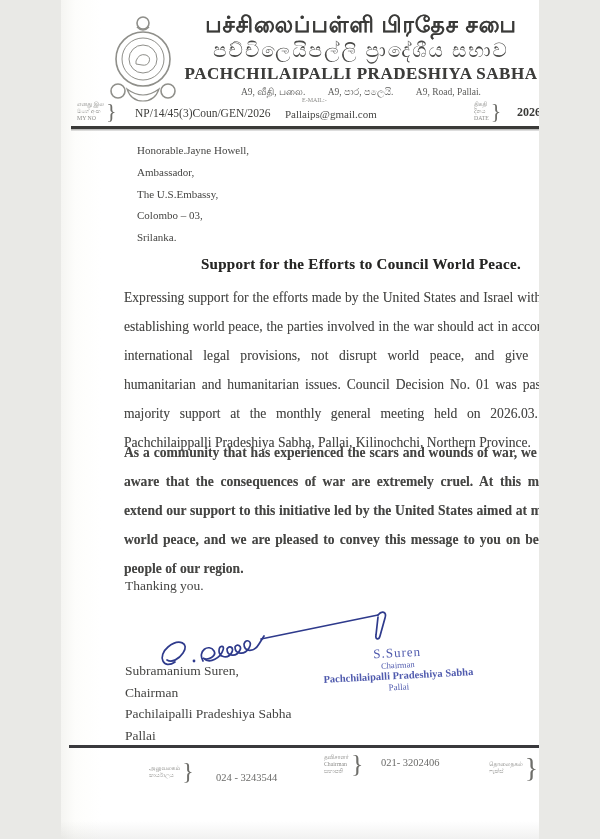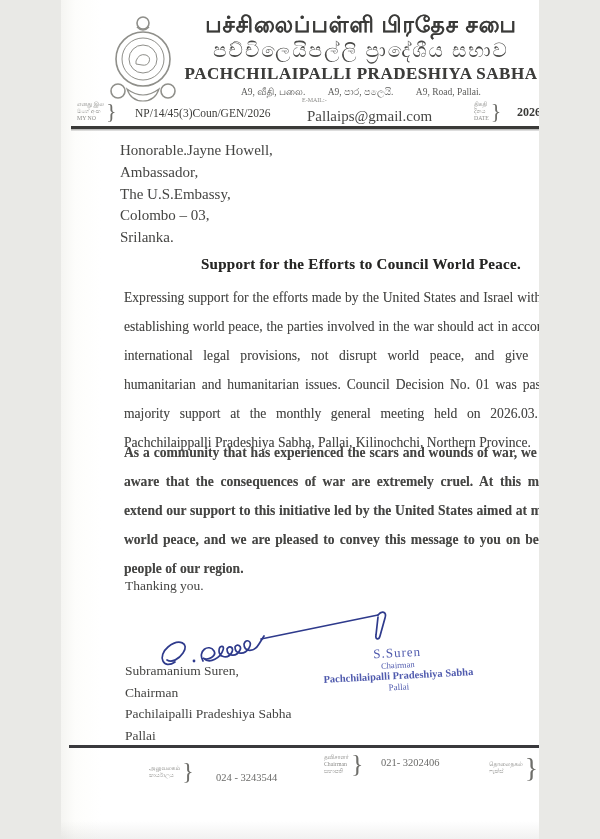--- a/index.html
+++ b/index.html
@@ -21,26 +21,26 @@
   .t-sinhala{font-size:20px;color:#4a4a48;letter-spacing:2px;line-height:25px;}
   .t-english{font-size:17px;font-weight:bold;color:#3c3c3a;letter-spacing:.5px;line-height:22px;text-shadow:0 0 .4px rgba(0,0,0,.3);}
   .t-address{font-size:9.5px;color:#5a5a58;line-height:14px;}
   .t-address span{margin:0 10px;}
 
   .micro{font-size:5.8px;line-height:7px;color:#8b8b88;text-align:left;}
   .brace{font-family:"Liberation Serif",serif;font-weight:300;color:#6e6e6a;}
   .labelblock{position:absolute;display:flex;align-items:center;gap:2px;}
   .refno{position:absolute;left:74px;top:107px;font-size:11.5px;color:#3c3c3a;}
   .email-label{position:absolute;left:241px;top:97px;font-size:6px;color:#8b8b88;}
-  .email-val{position:absolute;left:246px;top:108px;font-size:15px;color:#474745;}
+  .email-val{position:absolute;left:224px;top:108px;font-size:11px;color:#474745;}
   .dateval{position:absolute;left:456px;top:105px;font-size:12px;font-weight:bold;color:#3a3a38;}
   .rule-top{position:absolute;left:10px;top:126px;width:582px;height:3px;background:#3a3a38;box-shadow:0 1.5px 0 rgba(60,60,56,.35);}
 
   
-  .recipient{position:absolute;left:59px;top:140px;font-size:15px;line-height:21.8px;color:#454543;}
+  .recipient{position:absolute;left:76px;top:140px;font-size:11px;line-height:21.8px;color:#454543;}
   .subject{position:absolute;left:60px;top:256px;width:480px;text-align:center;font-size:15px;font-weight:bold;color:#262624;letter-spacing:.3px;text-shadow:0 0 .4px rgba(0,0,0,.35);}
   .para{position:absolute;left:63px;width:477px;font-size:13.6px;line-height:29px;text-align:justify;color:#454543;text-shadow:0 0 .3px rgba(0,0,0,.25);}
   .p1{top:283px;}
   .p2{top:438px;font-weight:bold;}
   .closing{position:absolute;left:64px;top:578px;font-size:13.5px;color:#454543;}
 
   
   .sig{position:absolute;left:92px;top:606px;width:250px;height:72px;}
   .stamp{position:absolute;left:242px;top:646px;width:190px;text-align:center;color:#3d49a5;transform:rotate(-3deg);opacity:.9;}
   .stamp .s1{font-size:13px;letter-spacing:1px;line-height:14px;}

